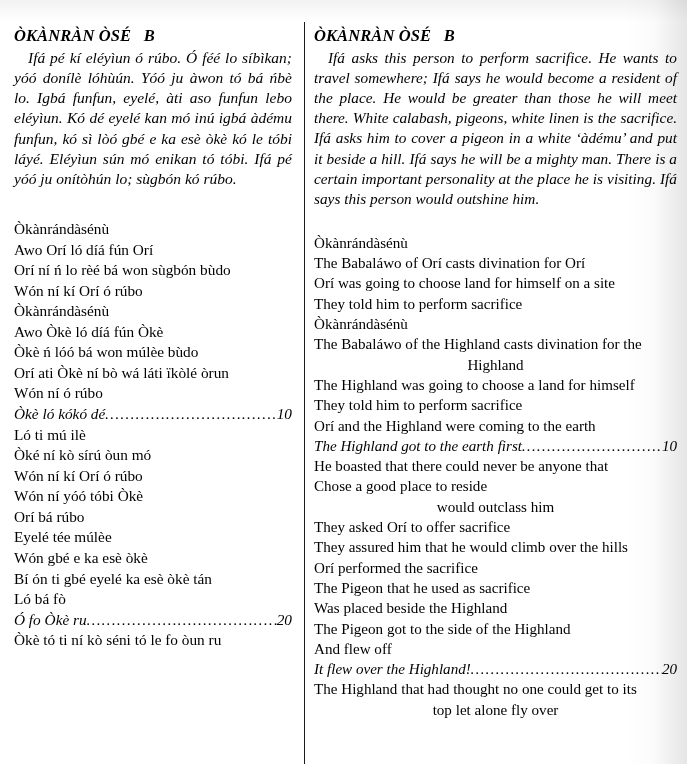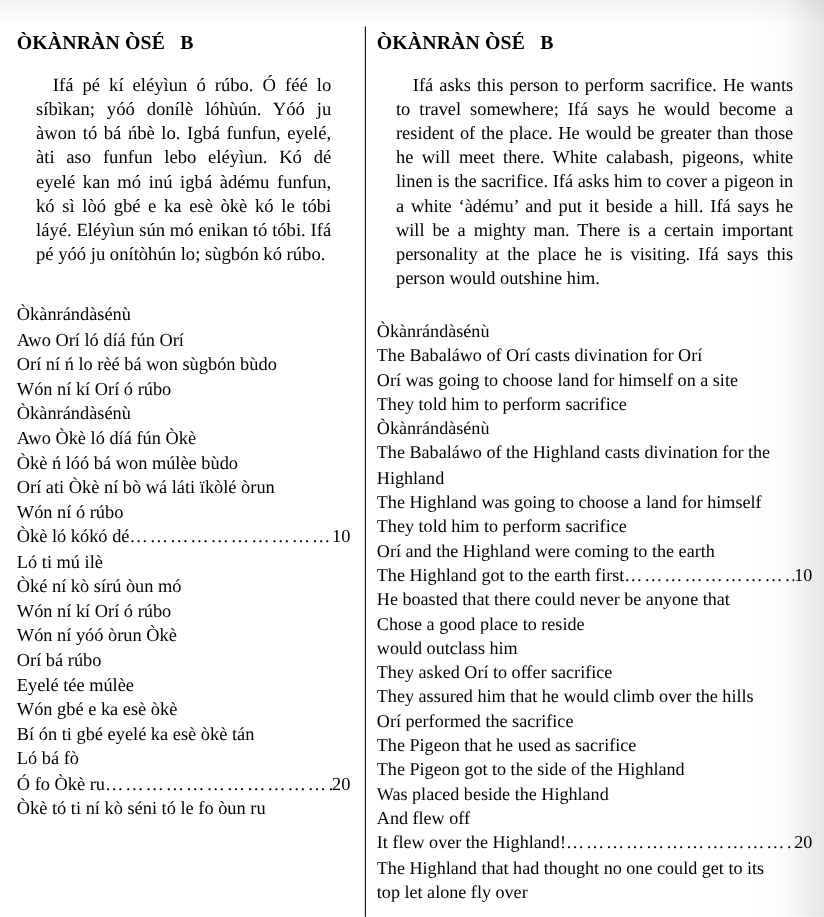--- a/index.html
+++ b/index.html
@@ -73,32 +73,34 @@
     padding-left: 8px;
     padding-right: 10px;
   }
 
   .heading {
     font-weight: bold;
     font-size: 16.5px;
     letter-spacing: 0.1px;
     margin: 0 0 2px 0;
     white-space: pre;
+    font-style: italic;
   }
   .col-right .heading {
     font-size: 16.5px;
   }
 
   .intro {
     font-size: 15.5px;
     line-height: 1.30;
     text-align: justify;
     text-indent: 14px;
-    margin: 16px;
+    margin: 0;
     hyphens: none;
+    font-style: italic;
   }
   .col-right .intro {
     font-size: 15.3px;
     line-height: 1.315;
   }
 
   .verse {
     margin: 0;
     padding: 0;
     list-style: none;
@@ -116,27 +118,29 @@
     white-space: pre-wrap;
     position: relative;
   }
   .col-right .verse-line {
     font-size: 15.1px;
     line-height: 1.345;
   }
 
   
   .verse-line.wrap {
+    text-align: center;
   }
 
   
   .numbered {
     display: flex;
     align-items: flex-end;
     width: 100%;
+    font-style: italic;
   }
   .numbered .lead-text {
     flex: 0 0 auto;
     white-space: pre;
   }
   .numbered .leader {
     flex: 1 1 auto;
     overflow: hidden;
     white-space: nowrap;
     letter-spacing: 1.6px;
@@ -164,21 +168,21 @@
         <div class="verse-line">Wón ní kí Orí ó rúbo</div>
         <div class="verse-line">Òkànrándàsénù</div>
         <div class="verse-line">Awo Òkè ló díá fún Òkè</div>
         <div class="verse-line">Òkè ń lóó bá won múlèe bùdo</div>
         <div class="verse-line">Orí ati Òkè ní bò wá láti ïkòlé òrun</div>
         <div class="verse-line">Wón ní ó rúbo</div>
         <div class="verse-line numbered"><span class="lead-text">Òkè ló kókó dé</span><span class="leader">…………………………………………………………………………</span><span class="line-no">10</span></div>
         <div class="verse-line">Ló ti mú ilè</div>
         <div class="verse-line">Òké ní kò sírú òun mó</div>
         <div class="verse-line">Wón ní kí Orí ó rúbo</div>
-        <div class="verse-line">Wón ní yóó òrun Òkè</div>
+        <div class="verse-line">Wón ní yóó tóbi Òkè</div>
         <div class="verse-line">Orí bá rúbo</div>
         <div class="verse-line">Eyelé tée múlèe</div>
         <div class="verse-line">Wón gbé e ka esè òkè</div>
         <div class="verse-line">Bí ón ti gbé eyelé ka esè òkè tán</div>
         <div class="verse-line">Ló bá fò</div>
         <div class="verse-line numbered"><span class="lead-text">Ó fo Òkè ru</span><span class="leader">…………………………………………………………………………</span><span class="line-no">20</span></div>
         <div class="verse-line">Òkè tó ti ní kò séni tó le fo òun ru</div>
       </div>
   </div>
 
@@ -197,22 +201,22 @@
         <div class="verse-line">They told him to perform sacrifice</div>
         <div class="verse-line">Orí and the Highland were coming to the earth</div>
         <div class="verse-line numbered"><span class="lead-text">The Highland got to the earth first</span><span class="leader">…………………………………………………………………………</span><span class="line-no">10</span></div>
         <div class="verse-line">He boasted that there could never be anyone that</div>
         <div class="verse-line">Chose a good place to reside</div>
         <div class="verse-line wrap">would outclass him</div>
         <div class="verse-line">They asked Orí to offer sacrifice</div>
         <div class="verse-line">They assured him that he would climb over the hills</div>
         <div class="verse-line">Orí performed the sacrifice</div>
         <div class="verse-line">The Pigeon that he used as sacrifice</div>
+        <div class="verse-line">Was placed beside the Highland</div>
         <div class="verse-line">The Pigeon got to the side of the Highland</div>
-        <div class="verse-line">Was placed beside the Highland</div>
         <div class="verse-line">And flew off</div>
         <div class="verse-line numbered"><span class="lead-text">It flew over the Highland!</span><span class="leader">…………………………………………………………………………</span><span class="line-no">20</span></div>
         <div class="verse-line">The Highland that had thought no one could get to its</div>
         <div class="verse-line wrap">top let alone fly over</div>
       </div>
   </div>
 
   <div class="scan-shade-top"></div>
   <div class="scan-shade-right"></div>
 </div>

